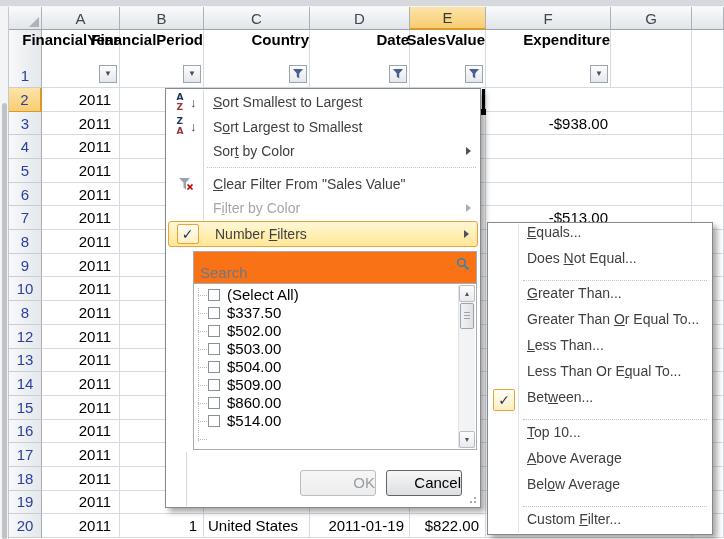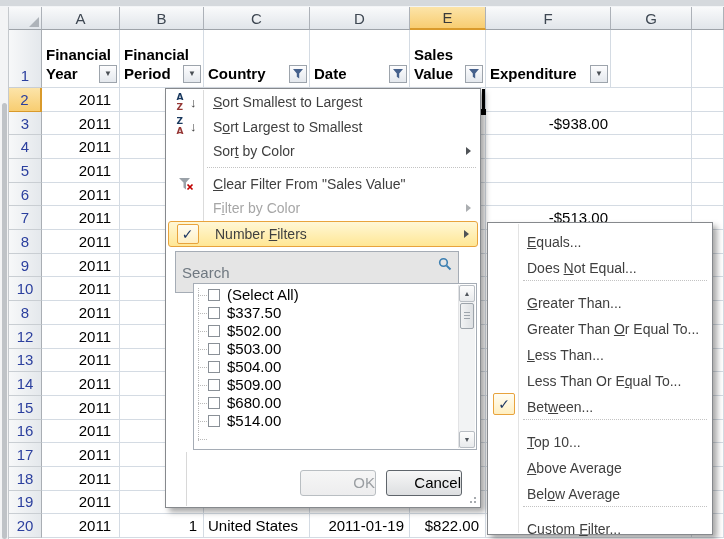--- a/index.html
+++ b/index.html
@@ -22,21 +22,21 @@
       font-size:15px;display:flex;align-items:center;justify-content:center}
   .ch.sel{background:linear-gradient(var(--sel-light),var(--sel-dark));border-bottom:2px solid var(--sel-edge);color:#3A3A3A}
   .ch.corner::after{content:"";position:absolute;right:2px;bottom:2px;border-left:10px solid transparent;border-bottom:10px solid #AEB3B9}
 
   
   .rh1{position:absolute;left:9px;top:30px;width:33px;height:58px;background:linear-gradient(90deg,#F7F8F9,#E4E8EC);
        border-right:1px solid #A9AEB4;border-bottom:1px solid #C9CED3;color:var(--rownum);font-size:15px;
        display:flex;flex-direction:column;justify-content:flex-end;align-items:center;padding-bottom:3px}
   .hc{position:absolute;top:30px;height:58px;background:#fff;border-right:1px solid var(--grid);border-bottom:1px solid var(--grid);
       font-weight:bold;font-size:15px;color:#000}
-  .h-lines{display:flex;flex-direction:column;justify-content:flex-end;height:100%;padding:0 0 4px 4px;line-height:19px;white-space:nowrap}
+  .h-lines{display:flex;flex-direction:row;justify-content:flex-end;height:100%;padding:0 0 4px 4px;line-height:19px;white-space:nowrap}
   .fbtn{position:absolute;right:2px;bottom:4px;width:18px;height:18px;background:linear-gradient(#FDFDFE,#E4E8ED);
         border:1px solid #9DA4AC;display:flex;align-items:center;justify-content:center}
   .fbtn .arr{font-size:8px;color:#4A4F55;line-height:8px}
   .fbtn.funnel{color:var(--funnel-blue)}
 
   
   .grid-row{position:absolute;left:0;width:724px}
   .rowhdr{position:absolute;left:9px;width:33px;height:100%;background:linear-gradient(90deg,#F7F8F9,#E4E8EC);
         border-right:1px solid #A9AEB4;border-bottom:1px solid #C9CED3;color:var(--rownum);font-size:15px;
         display:flex;align-items:center;justify-content:center}
@@ -74,21 +74,21 @@
   .menu-sep{border-top:1px dotted #C3C3C3;margin:3.5px 3px 3.5px 40px}
   .amber-chk{width:22px;height:20px;border:1px solid var(--hl-border);border-radius:2px;
              background:linear-gradient(#FFFDF4,#FFEFC1);display:flex;align-items:center;justify-content:center}
   .chk{color:var(--chk-navy);font-weight:bold;font-size:14px;line-height:14px}
   .sort-ic{position:relative;width:22px;height:19px}
   .sl{position:absolute;left:2px;font-size:9px;font-weight:bold;line-height:9px;font-family:"DejaVu Sans",sans-serif}
   .sl.top{top:0;color:var(--sort-blue)} .sl.bot{bottom:0;color:var(--sort-red)}
   .sarr{position:absolute;right:0;top:1px;font-size:13px;line-height:17px;color:#3F3F3F}
 
   
-  .search-box{position:absolute;left:9px;top:162px;width:284px;height:42px;border:1px solid #A5ACB5;background:#e5e5e5}
+  .search-box{position:absolute;left:27px;top:162px;width:284px;height:42px;border:1px solid #A5ACB5;background:#f97316}
   .search-box input{width:100%;height:100%;border:none;outline:none;font-size:15px;color:#444;padding:0 28px 0 6px;font-family:inherit;background:transparent}
   .search-box input::placeholder{color:#6F7880;opacity:1}
   .search-ic{position:absolute;right:6px;top:5px;width:14px;height:14px}
 
   
   .list-box{position:absolute;left:27px;top:194px;width:284px;height:167px;border:1px solid #A5ACB5;background:#fff;overflow:hidden}
   .list-items{position:absolute;left:0;top:2px;right:18px;bottom:0;overflow:hidden}
   .list-items::before{content:"";position:absolute;left:4px;top:2px;bottom:8px;border-left:1px dotted #B9B9B9}
   .list-item{height:18px;display:flex;align-items:center;position:relative;padding-left:14px}
   .list-item::before{content:"";position:absolute;left:4px;top:9px;width:9px;border-top:1px dotted #B9B9B9}
@@ -108,21 +108,21 @@
   .btn.cancel{left:220px;background:linear-gradient(#F7F7F7,#DDDFE1);border:1px solid #5F656B;color:#000}
   .grip{position:absolute;right:3px;bottom:3px;width:10px;height:10px}
   .grip::after{content:"";position:absolute;right:1px;bottom:1px;width:2px;height:2px;background:#A7ABAF;
                box-shadow:-4px 0 #A7ABAF,0 -4px #A7ABAF,-4px -4px rgba(167,171,175,0)}
 
   
   .submenu{position:absolute;left:487px;top:222px;width:226px;height:313px;background:#fff;border:1px solid #86898D;
            box-shadow:4px 4px 6px rgba(0,0,0,.35);z-index:20}
   .submenu .gline{position:absolute;left:30px;top:1px;bottom:1px;width:1px;background:#E3E3E3}
   .sm-items{position:absolute;left:1px;top:1px;right:1px}
-  .sm-item{position:relative;height:26px;display:flex;align-items:flex-end}
+  .sm-item{position:relative;height:26px;display:flex;align-items:flex-start}
   .sm-icon{flex:0 0 30px;display:flex;align-items:center;justify-content:center}
   .sm-icon .amber-chk{width:22px;height:22px}
   .sm-label{flex:1;font-size:14px;color:#3F3F3F;padding-left:8px;white-space:nowrap}
   .sm-sep{border-top:1px dotted #C3C3C3;margin:4px 4px 4px 34px}
 </style>
 </head>
 <body>
 
 <div class="screen" style="--sel-light: #FCE4A9; --sel-dark: #F8CD71; --sel-edge: #D99A2B; --hl-light: #FFF7D6; --hl-dark: #FFE795; --hl-border: #E8A33D; --rownum: #2B3F9E; --chk-navy: #1F3864; --funnel-blue: #46618C; --search-blue: #3C7FB1; --x-red: #C00000; --grid: #D4DBE3; --sort-blue: #17375D; --sort-red: #953735;">
 
@@ -556,21 +556,21 @@
           <div class="list-item">
     <span class="cb"></span>
     <span class="lbl">$504.00</span>
   </div>
           <div class="list-item">
     <span class="cb"></span>
     <span class="lbl">$509.00</span>
   </div>
           <div class="list-item">
     <span class="cb"></span>
-    <span class="lbl">$680.00</span>
+    <span class="lbl">$860.00</span>
   </div>
           <div class="list-item">
     <span class="cb"></span>
     <span class="lbl">$514.00</span>
   </div>
           <div class="list-item">
 
     <span class="lbl"></span>
   </div>
         </div>

